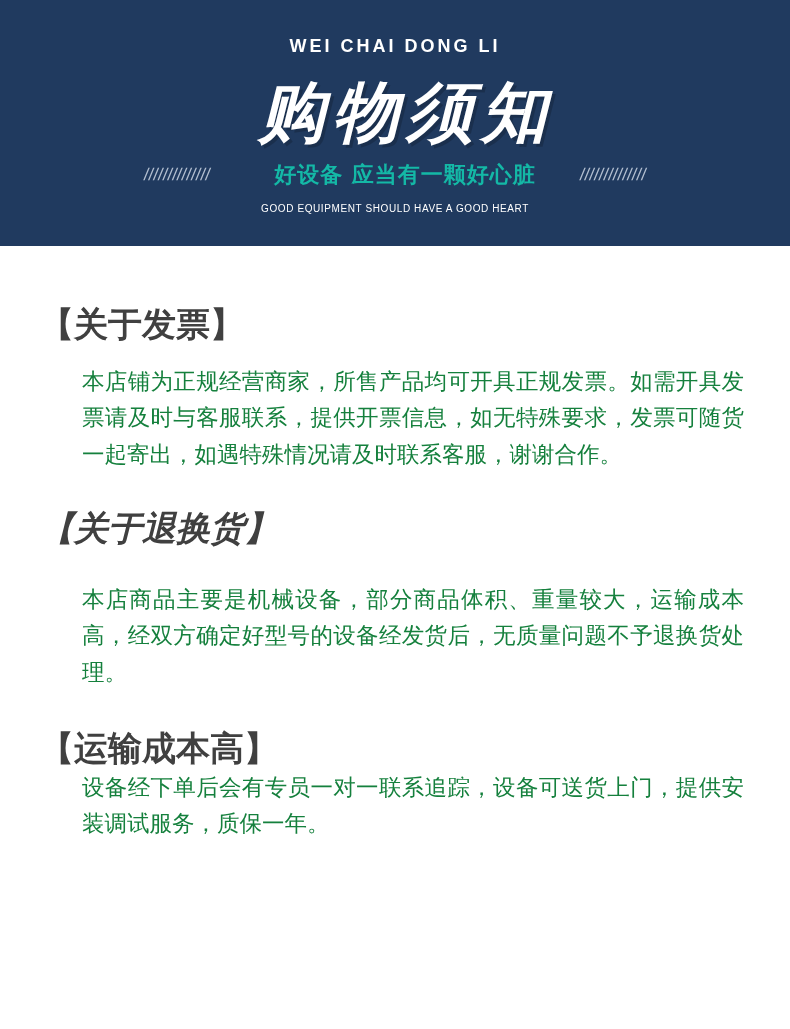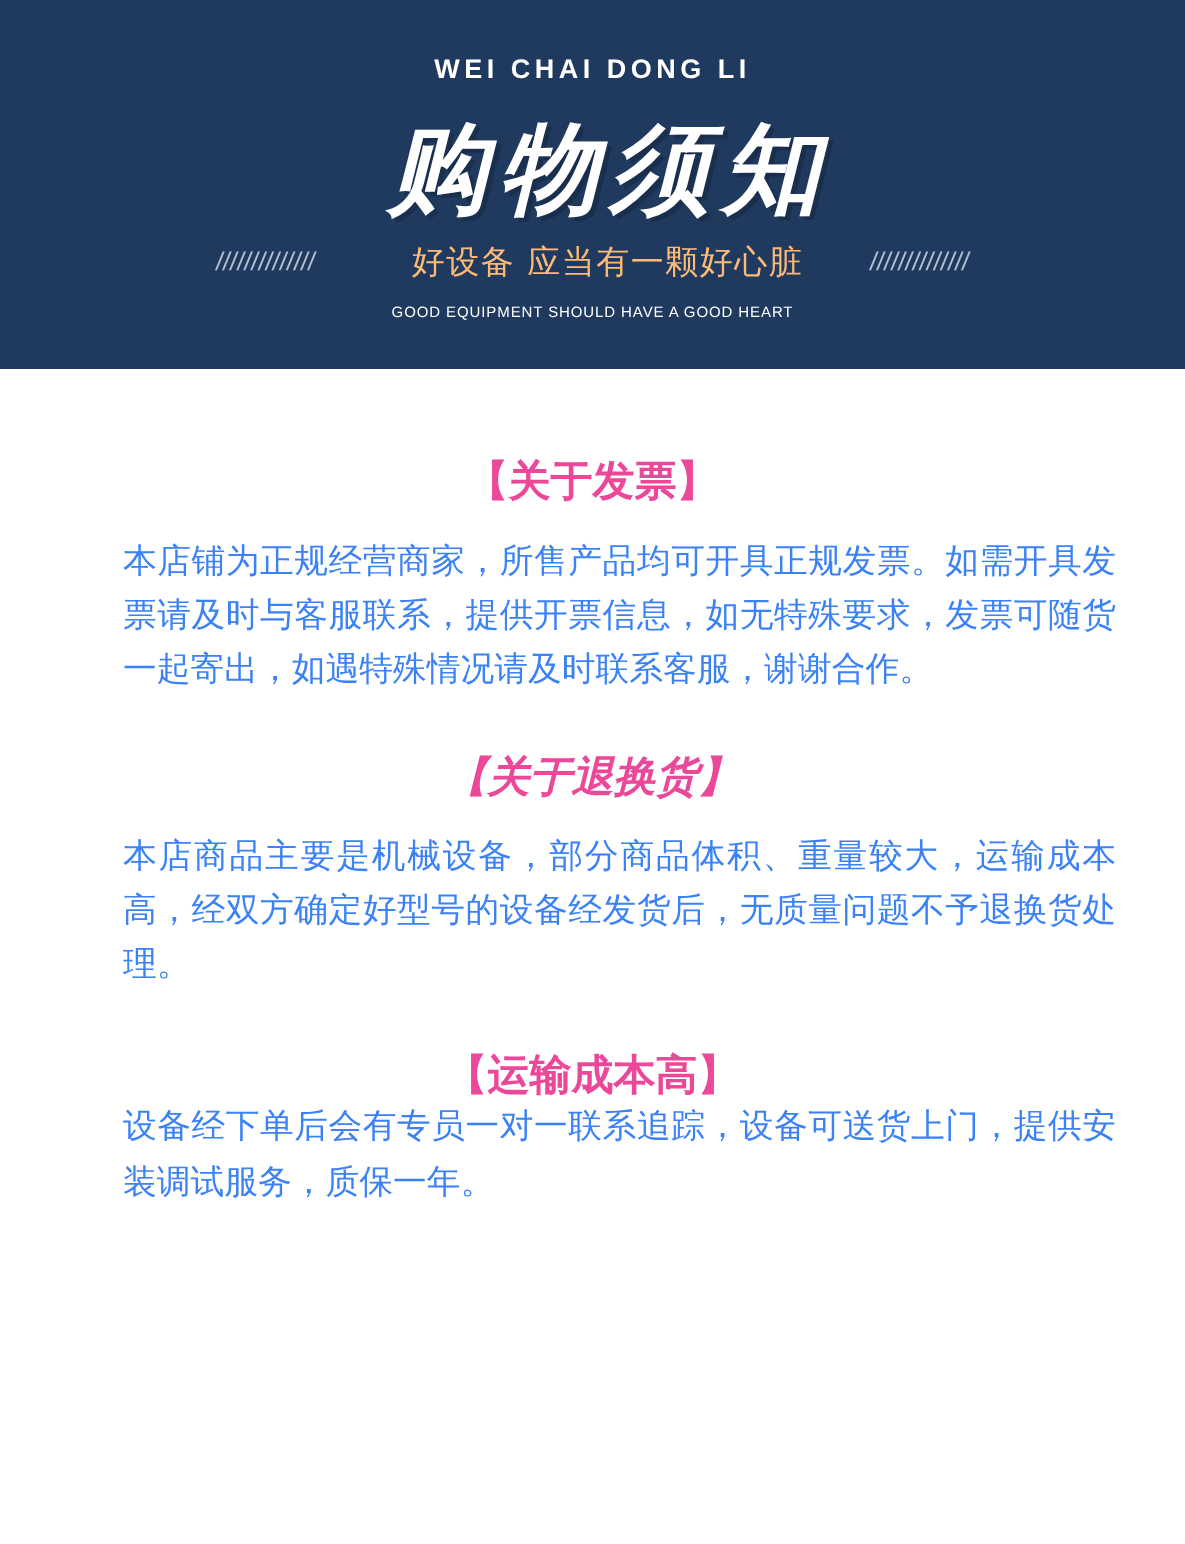--- a/index.html
+++ b/index.html
@@ -77,23 +77,23 @@
     font-family: "Liberation Sans", "DejaVu Sans", sans-serif;
     white-space: nowrap;
     opacity: 0.85;
     transform: skewX(-8deg);
   }
 
   .hatch.left { margin-right: 44px; }
   .hatch.right { margin-left: 44px; }
 
   .banner-slogan {
-    color: #fdba74;
+    color: #14b8a6;
     font-size: 22px;
-    font-weight: normal;
+    font-weight: bold;
     letter-spacing: 1px;
     white-space: nowrap;
     font-family: "DejaVu Sans", "Liberation Sans", sans-serif;
     margin-left: 20px;
   }
 
   .banner-slogan-en {
     position: absolute;
     top: 203px;
     left: 0;
@@ -112,45 +112,44 @@
     padding: 0 40px;
     box-sizing: border-box;
     width: 790px;
   }
 
   .section {
     margin-top: 0;
   }
 
   .section-title {
-    color: #ec4899;
-    font-size: 28px;
+    color: #404040;
+    font-size: 34px;
     font-weight: bold;
     letter-spacing: 0px;
     font-family: "DejaVu Sans", "Liberation Sans", sans-serif;
     line-height: 1.2;
-    text-align: center;
   }
 
   .section-body {
-    color: #3b82f6;
+    color: #15803d;
     font-size: 22.5px;
     line-height: 1.62;
     letter-spacing: 0px;
     font-family: "DejaVu Sans", "Liberation Sans", sans-serif;
     padding-left: 42px;
     padding-right: 6px;
     text-align: justify;
   }
 
   .s1-title { margin-top: 58px; }
   .s1-body  { margin-top: 18px; }
 
   .s2-title { margin-top: 36px; font-style: italic; }
-  .s2-body  { margin-top: 18px; }
+  .s2-body  { margin-top: 32px; }
 
   .s3-title { margin-top: 38px; }
   .s3-body  { }
 </style>
 </head>
 <body>
 
 <div class="page">
 
   <div class="banner">

